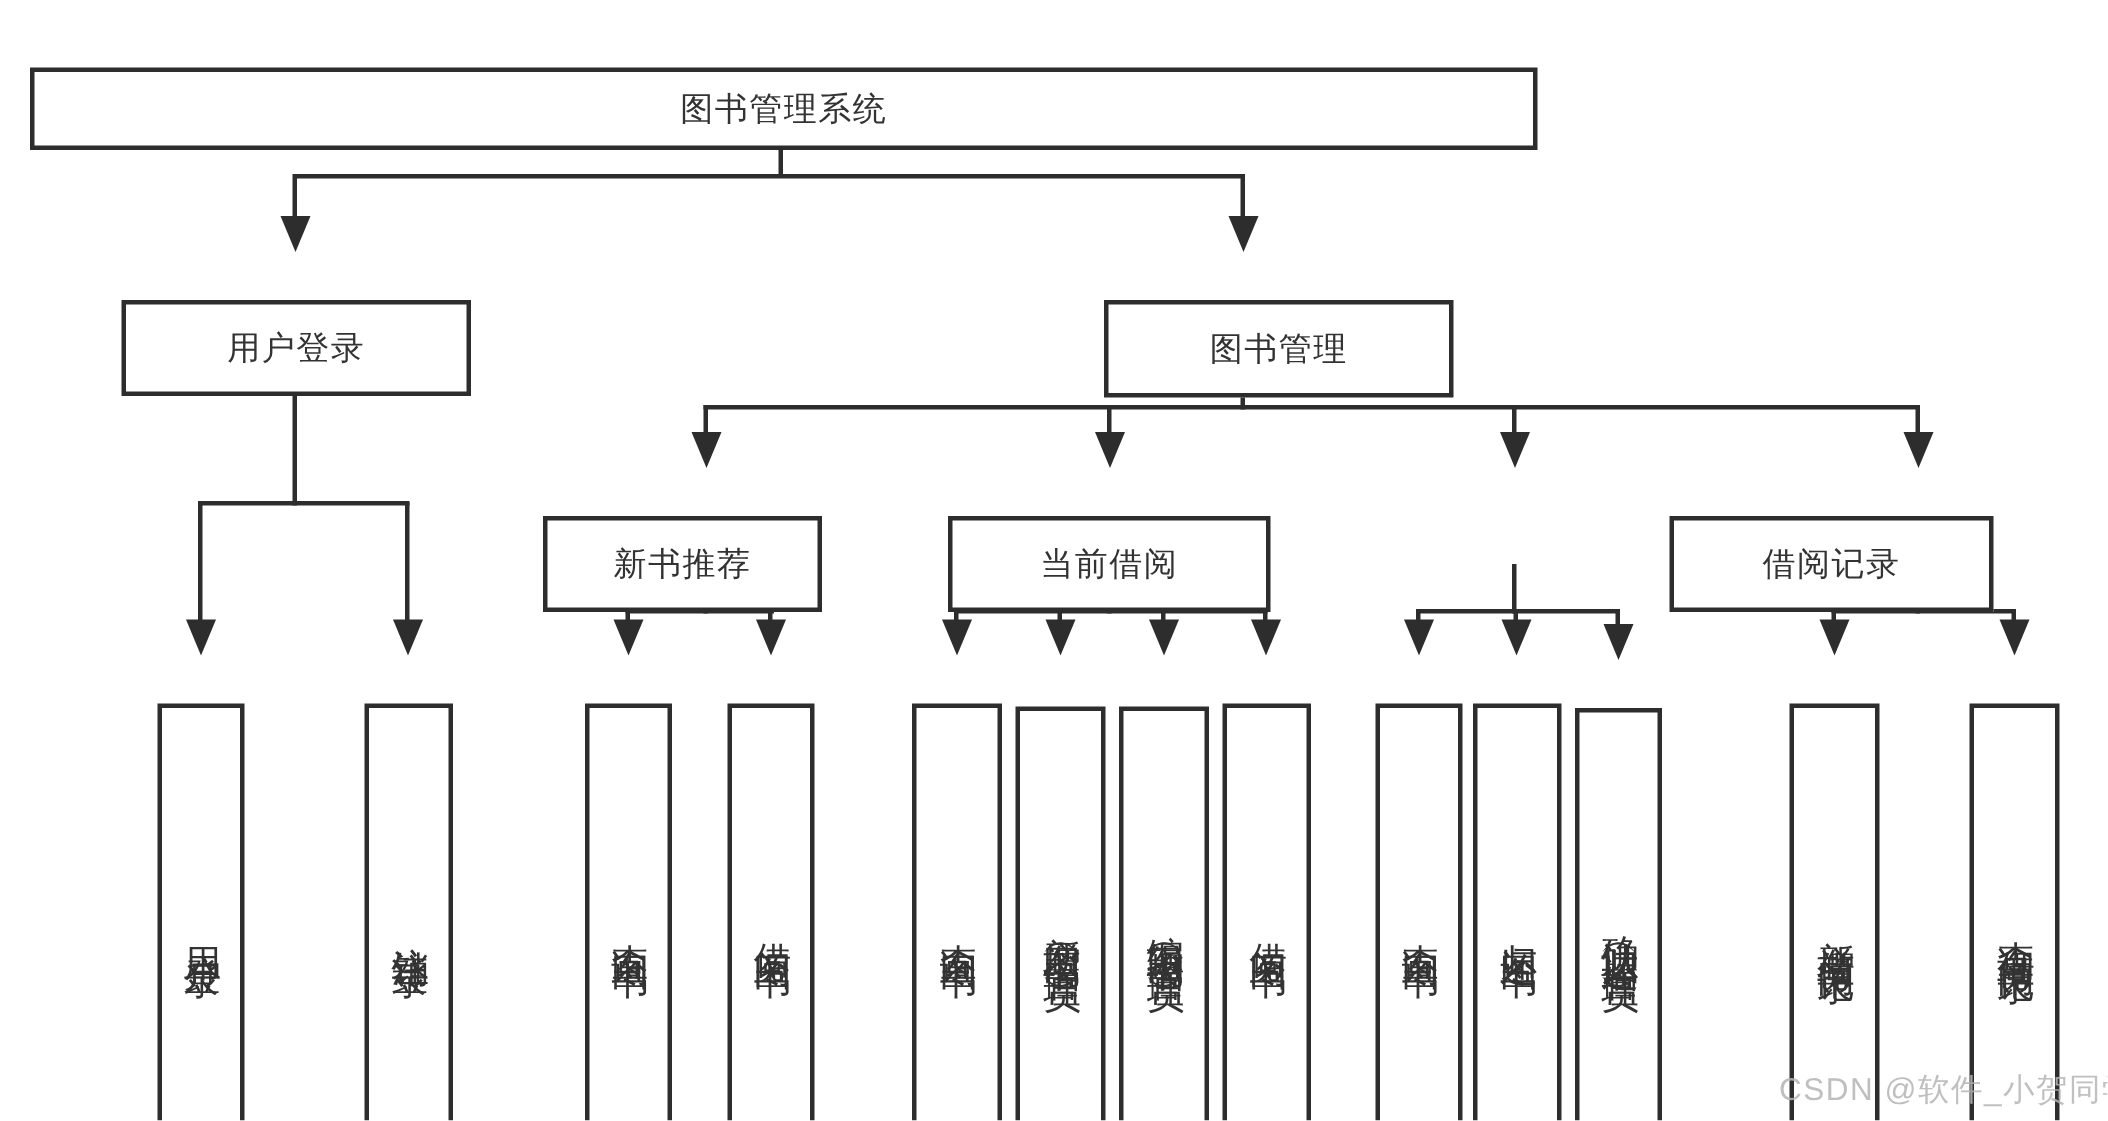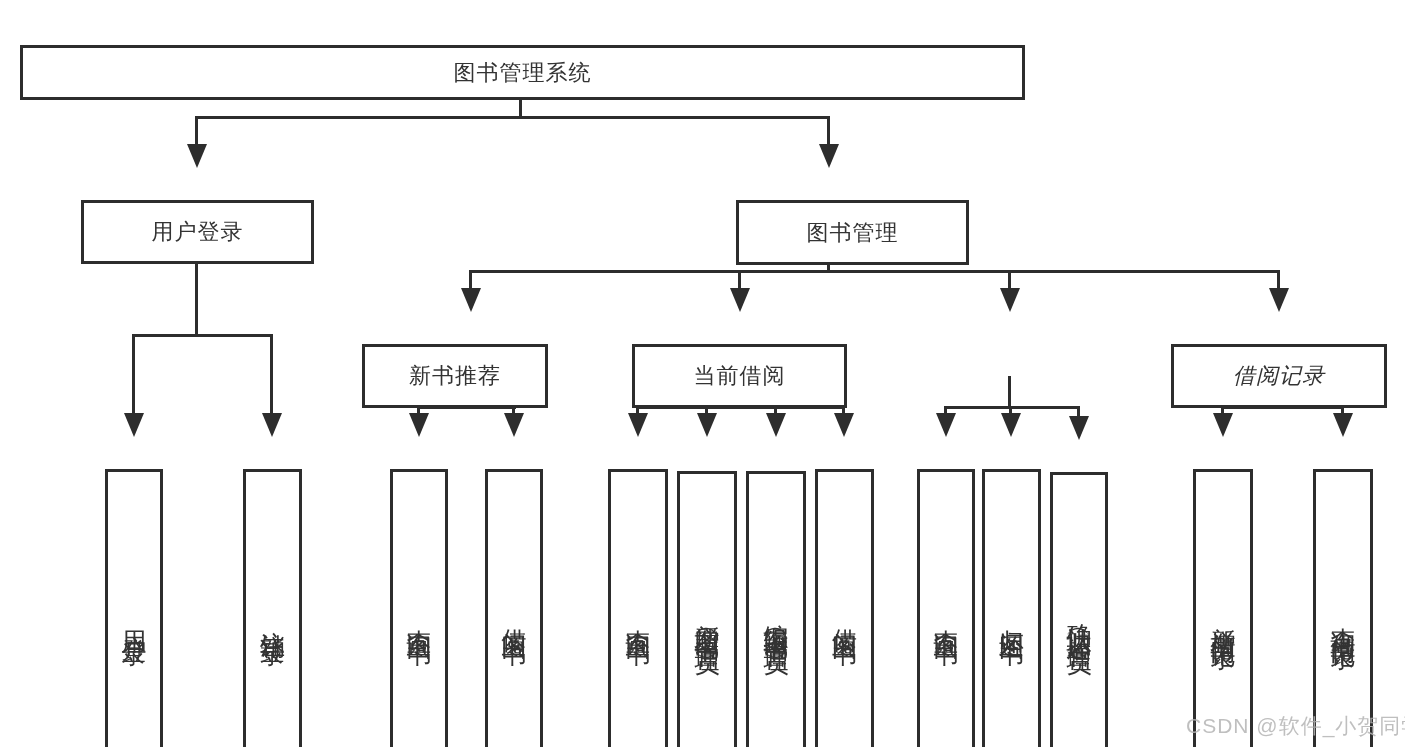--- a/index.html
+++ b/index.html
@@ -128,21 +128,21 @@
   <div class="arrow" style="left:1221px; top:406px; height:9px;"></div>
   <div class="arrow" style="left:1341px; top:406px; height:9px;"></div>
 
   <div class="node" style="left:20px; top:13px; width:1005px; height:55px;">图书管理系统</div>
 
   <div class="node" style="left:81px; top:168px; width:233px; height:64px;">用户登录</div>
   <div class="node" style="left:736px; top:168px; width:233px; height:65px;">图书管理</div>
 
   <div class="node" style="left:362px; top:312px; width:186px; height:64px;">新书推荐</div>
   <div class="node" style="left:632px; top:312px; width:215px; height:64px;">当前借阅</div>
-  <div class="node" style="left:1171px; top:312px; width:216px; height:64px;font-style:italic;">借阅记录</div>
+  <div class="node" style="left:1113px; top:312px; width:216px; height:64px;">借阅记录</div>
 
   <div class="node leaf" style="left:105px; top:437px; width:58px; height:300px;">用户登录</div>
   <div class="node leaf" style="left:243px; top:437px; width:59px; height:300px;">注销登录</div>
 
   <div class="node leaf" style="left:390px; top:437px; width:58px; height:296px;">查询图书</div>
   <div class="node leaf" style="left:485px; top:437px; width:58px; height:296px;">借阅图书</div>
 
   <div class="node leaf" style="left:608px; top:437px; width:60px; height:296px;">查询图书</div>
   <div class="node leaf" style="left:677px; top:439px; width:60px; height:302px;">新增图书（管理员）</div>
   <div class="node leaf" style="left:746px; top:439px; width:60px; height:302px;">编辑图书（管理员）</div>

